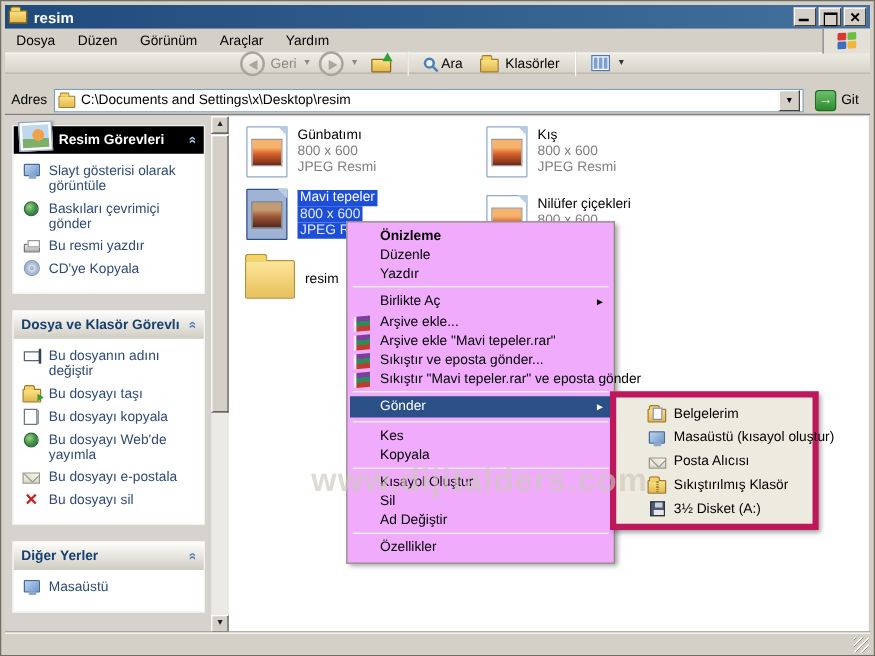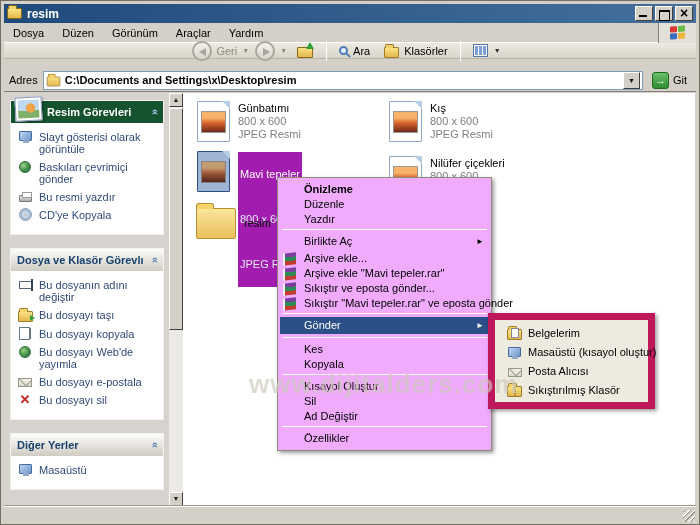--- a/index.html
+++ b/index.html
@@ -70,38 +70,38 @@
     background:#F4D469; border:1px solid #A07C28; border-bottom:none; border-radius:2px 2px 0 0; }
   .viewsic { width:15px; height:13px; border:1px solid #5577AA; display:grid;
     grid-template-columns:1fr 1fr 1fr; gap:1px; background:#fff; padding:1px; }
   .viewsic i { background:#7AA0D4; }
   
   .addrbar { position:absolute; left:3px; right:3px; top:68px; height:23px;
     background:#D4D0C8; display:flex; align-items:center; padding:0 5px; gap:5px;
     border-bottom:1px solid #808080; }
   .addrinput { flex:1; height:19px; background:#fff; border:1px solid #7F9DB9;
     display:flex; align-items:center; padding:0 2px; gap:4px; }
-  .addrinput .path { flex:1; white-space:nowrap; overflow:hidden;font-weight:bold; }
+  .addrinput .path { flex:1; white-space:nowrap; overflow:hidden; }
   .addrdrop { width:17px; height:17px; background:#D4D0C8;
     border:1px solid; border-color:#fff #404040 #404040 #fff;
     font-size:7px; text-align:center; line-height:15px; }
   .gobtn { display:flex; align-items:center; gap:4px; padding:1px 4px; }
   .goic { width:17px; height:17px; border-radius:3px;
     background:linear-gradient(#6CC06C,#2E8B2E); border:1px solid #1E6B1E;
     color:#fff; font-weight:bold; text-align:center; line-height:15px; font-size:11px; }
   
   .sidebar { position:absolute; left:3px; top:92px; width:165px; height:413px;
     background:#D6D3CE; overflow:hidden; padding:7px 5px 0 6px; }
   .panel { background:#FFFFFF; border:1px solid #F2F1EC; margin-bottom:13px; position:relative; }
   .phead { height:22px; display:flex; align-items:center; padding:0 6px;
     background:linear-gradient(#FDFDFB,#CFCCC2); font-weight:bold; color:#17406F; }
   .phead .chev { margin-left:auto; }
   .chev::after { content:"»"; display:inline-block; transform:rotate(-90deg);
     font-weight:bold; color:#5B83B5; }
-  .panel.first .phead { background:#14532d; color:#fff; padding-left:36px; }
+  .panel.first .phead { background:#000000; color:#fff; padding-left:36px; }
   .panel.first .phead .chev::after { color:#A9C7E8; }
   .photoic { position:absolute; left:4px; top:-4px; width:27px; height:24px;
     background:#fff; border:1px solid #8A9CC0; box-shadow:1px 1px 2px rgba(0,0,0,.35);
     transform:rotate(-3deg); padding:2px; z-index:2; }
   .photoic i { display:block; width:100%; height:100%;
     background:radial-gradient(circle at 60% 45%, #F0A24A 0 28%, rgba(0,0,0,0) 30%),
                linear-gradient(#BFD8F0 0 60%, #7FB06A 60%); }
   .pbody { padding:7px 4px 8px 6px; }
   .task { display:flex; gap:6px; margin-bottom:5px; color:#2F4A77; }
   .task .lbl { line-height:12px; padding-top:1px; }
@@ -156,40 +156,40 @@
   .jpg-icon { position:absolute; width:33px; height:41px; background:#fff;
     border:1px solid #8FA8C8; border-radius:1px; }
   .jpg-icon::after { content:""; position:absolute; top:-1px; right:-1px;
     border-top:8px solid #B8CCE4; border-left:8px solid rgba(0,0,0,0); }
   .jpg-icon .thumb { position:absolute; left:3px; right:3px; top:9px; height:22px;
     background:linear-gradient(#F7B36B 0 30%, #D9622B 55%, #6E2A1A); border:1px solid #999; }
   .jpg-icon.sel { border-color:#2B4F87; background:#9FB4D4; }
   .jpg-icon.sel .thumb { filter:saturate(.7) brightness(.85); }
   .ftext { position:absolute; line-height:13px; }
   .ftext .sub { color:#7F7F7F; }
-  .ftext.sel span { background:#a21caf; color:#fff; padding:16px 2px; }
+  .ftext.sel span { background:#1d4ed8; color:#fff; padding:0 2px; }
   .ftext.sel .sub { color:#E4EAF4; }
   .big-folder { position:absolute; width:40px; height:31px;
     background:linear-gradient(#FCE69A,#E9C05C); border:1px solid #B8902F; border-radius:2px; }
   .big-folder::before { content:""; position:absolute; top:-6px; left:-1px; width:16px; height:5px;
     background:#F4D469; border:1px solid #B8902F; border-bottom:none; border-radius:3px 3px 0 0; }
   
   .ctxmenu { position:absolute; left:276px; top:176px; width:215px; z-index:20;
     background:#f0abfc; border:1px solid #8C8C79; box-shadow:2px 2px 4px rgba(0,0,0,.4);
     padding:3px 2px; }
   .mi { position:relative; padding:2px 6px 2px 24px; height:15px; line-height:12px; white-space:nowrap; }
   .mi.tall { height:17px; }
   .mi.bold { font-weight:bold; }
   .mi .micon { position:absolute; left:3px; top:2px; }
   .mi .sub-arrow { position:absolute; right:5px; top:3px; font-size:8px; }
   .mi.hl { background:#2B4F87; color:#fff; }
   .msep { height:1px; background:#9A9A8F; border-bottom:1px solid #fff; margin:3px 2px; }
   .sendmenu { position:absolute; left:487px; top:312px; width:167px; z-index:21;
-    background:#EDEAE0; border:7px solid #be185d; box-shadow:2px 2px 4px rgba(0,0,0,.4);
-    padding:3px 7px; }
+    background:#EDEAE0; border:5px solid #be185d; box-shadow:2px 2px 4px rgba(0,0,0,.4);
+    padding:3px 20px; }
   .smi { position:relative; display:flex; align-items:center; gap:6px; height:19px; padding:0 4px 0 5px; white-space:nowrap; }
   .smi .ic { width:15px; }
   .smi.hl { background:#2B4F87; color:#fff; }
   
   .statusbar { position:absolute; left:3px; right:3px; top:505px; height:17px;
     background:#D4D0C8; border-top:1px solid #fff; box-shadow:0 -1px 0 #9a978c; }
   .grip { position:absolute; right:1px; bottom:1px; width:12px; height:12px;
     background:repeating-linear-gradient(135deg,#fff 0 1px,#979487 1px 2px,rgba(0,0,0,0) 2px 4px); }
   .watermark { position:absolute; left:248px; top:368px; z-index:40; pointer-events:none;
     font-size:26px; font-weight:bold; letter-spacing:1px; color:rgba(205,200,188,.65); }
@@ -483,20 +483,26 @@
           <span class="ml"></span>
         </span>
       <span>Posta Alıcısı</span>
     </div>
     <div class="smi">
       <span class="ic">
           <span class="fold zipf"></span>
         </span>
       <span>Sıkıştırılmış Klasör</span>
     </div>
+    <div class="smi">
+      <span class="ic">
+          <span class="flp"></span>
+        </span>
+      <span>3½ Disket (A:)</span>
+    </div>
   </div>
 
   <div class="watermark">www.dijitalders.com</div>
 
   <div class="statusbar">
     <span class="grip"></span>
   </div>
 
 </div>
 

